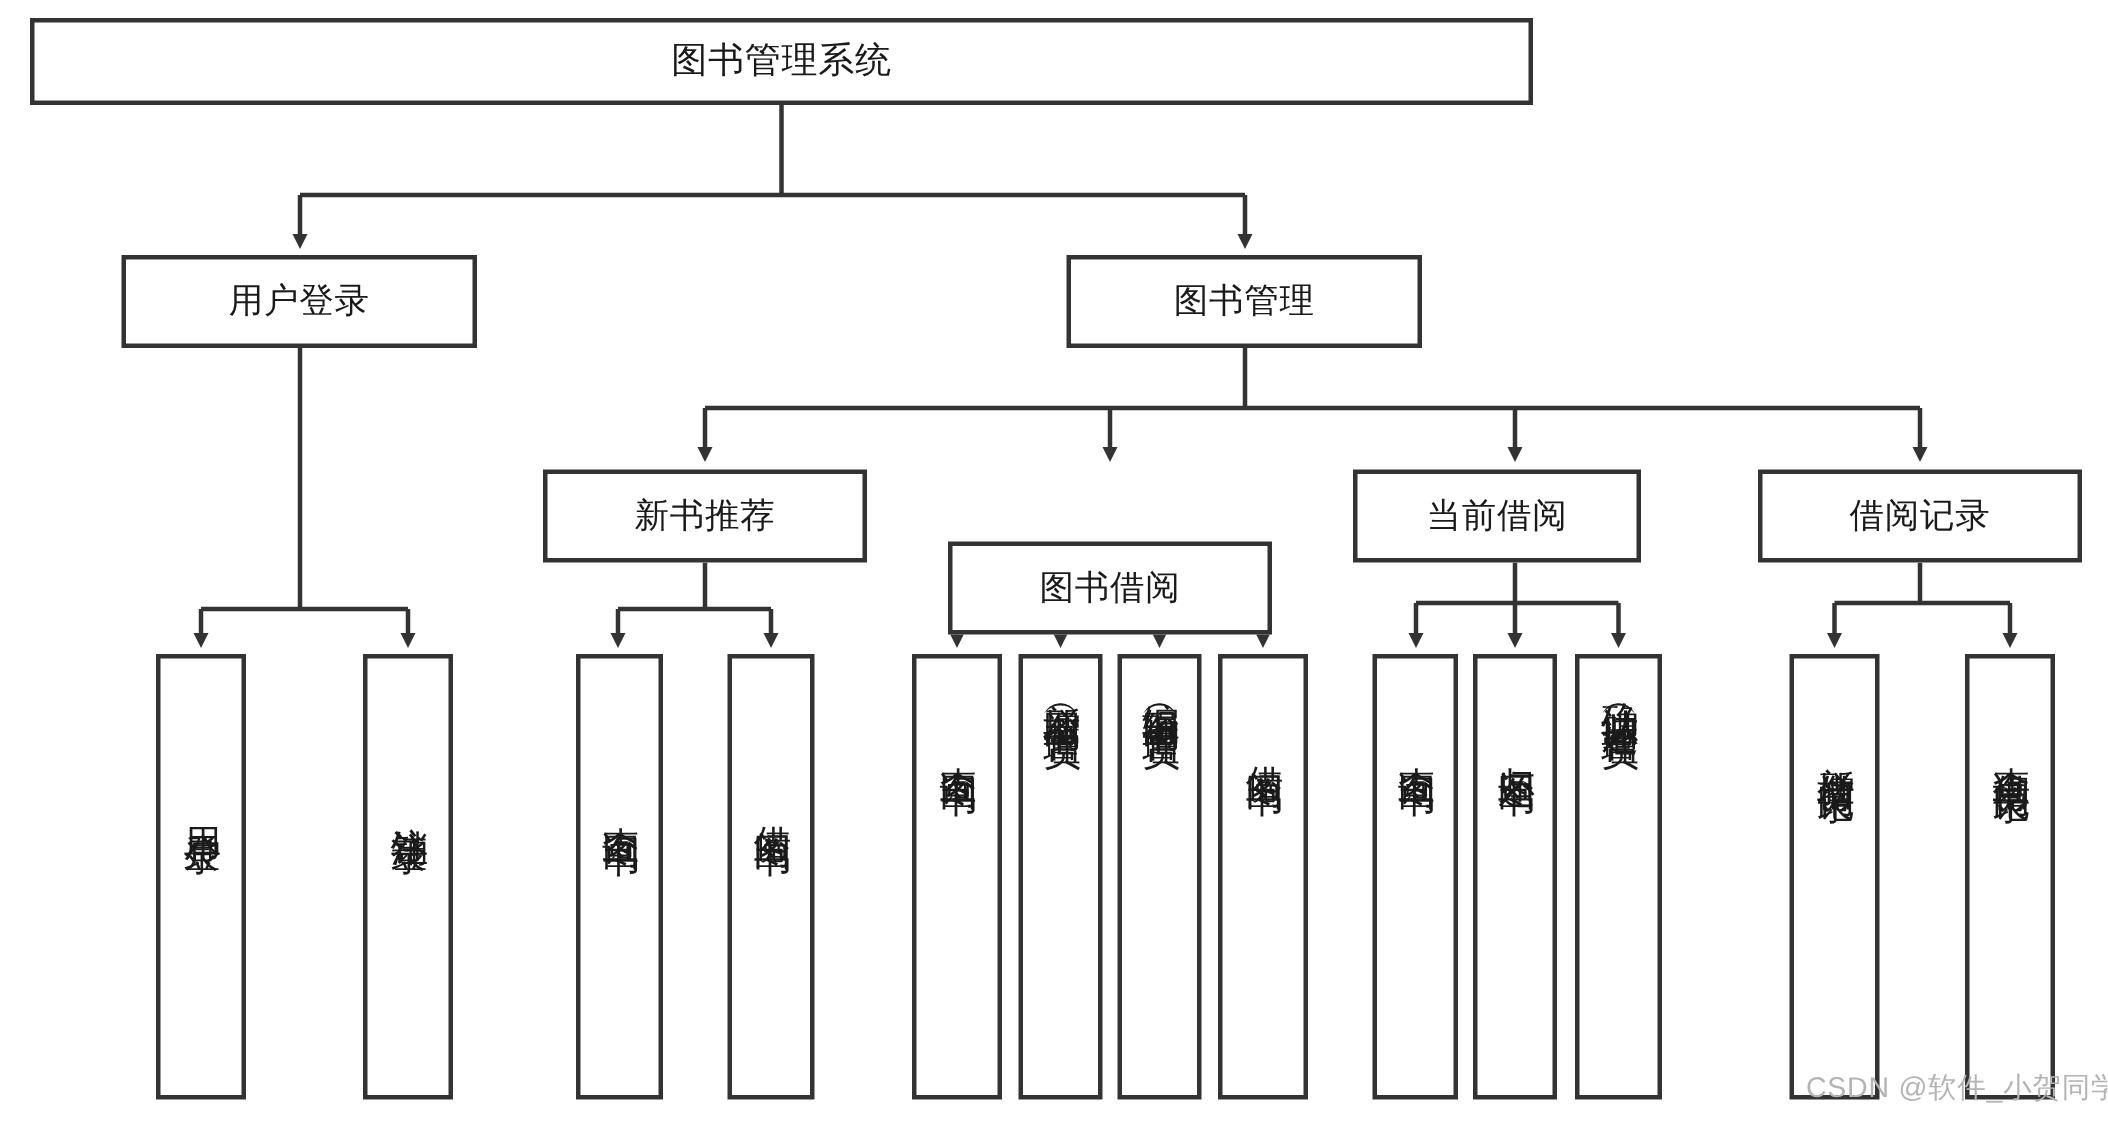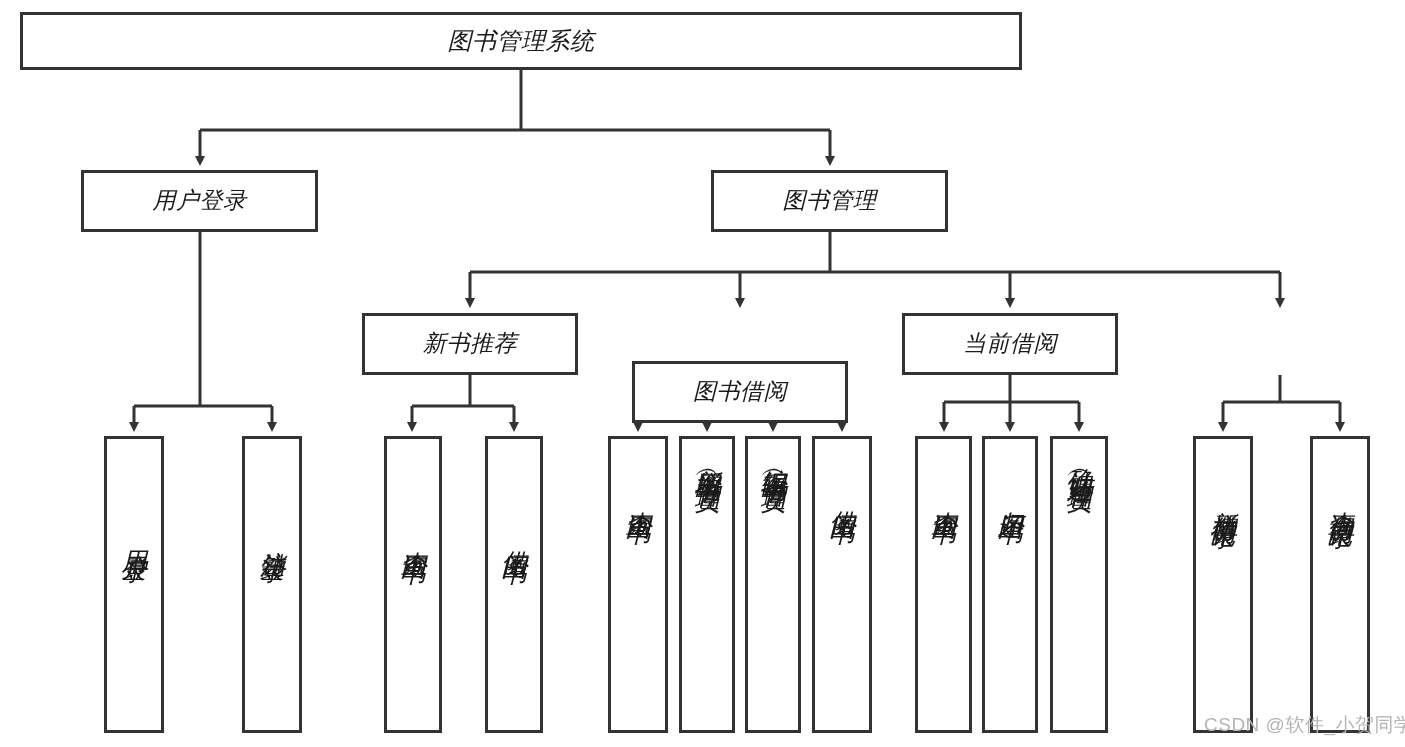--- a/index.html
+++ b/index.html
@@ -34,21 +34,20 @@
     display: flex;
     align-items: center;
     justify-content: center;
     color: #1a1a1a;
   }
   .node .label {
     display: block;
     text-align: center;
     line-height: 1.12;
     letter-spacing: 0.5px;
-    font-style: italic;
   }
   
   .node.horiz .label {
     writing-mode: horizontal-tb;
     font-size: 23px;
   }
   .node.root .label { font-size: 24px; }
   
   .node.leaf {
     align-items: flex-start;
@@ -144,22 +143,25 @@
   <div class="node horiz" style="left:711px; top:170px; width:237px; height:62px;">
     <span class="label">图书管理</span>
   </div>
 
   <div class="node horiz" style="left:362px; top:313px; width:216px; height:62px;">
     <span class="label">新书推荐</span>
   </div>
   <div class="node horiz" style="left:632px; top:313px; width:216px; height:62px;margin-top:48px;">
     <span class="label">图书借阅</span>
   </div>
-  <div class="node horiz" style="left:902px; top:313px; width:216px; height:62px;">
+  <div class="node horiz" style="left:902px; top:313px; width:192px; height:62px;">
     <span class="label">当前借阅</span>
+  </div>
+  <div class="node horiz" style="left:1172px; top:313px; width:216px; height:62px;">
+    <span class="label">借阅记录</span>
   </div>
 
   <div class="node leaf short" style="left:104px; top:436px; width:60px; height:297px;">
     <span class="label">用户登录</span>
   </div>
   <div class="node leaf short" style="left:242px; top:436px; width:60px; height:297px;">
     <span class="label">注销登录</span>
   </div>
 
   <div class="node leaf short" style="left:384px; top:436px; width:58px; height:297px;">

